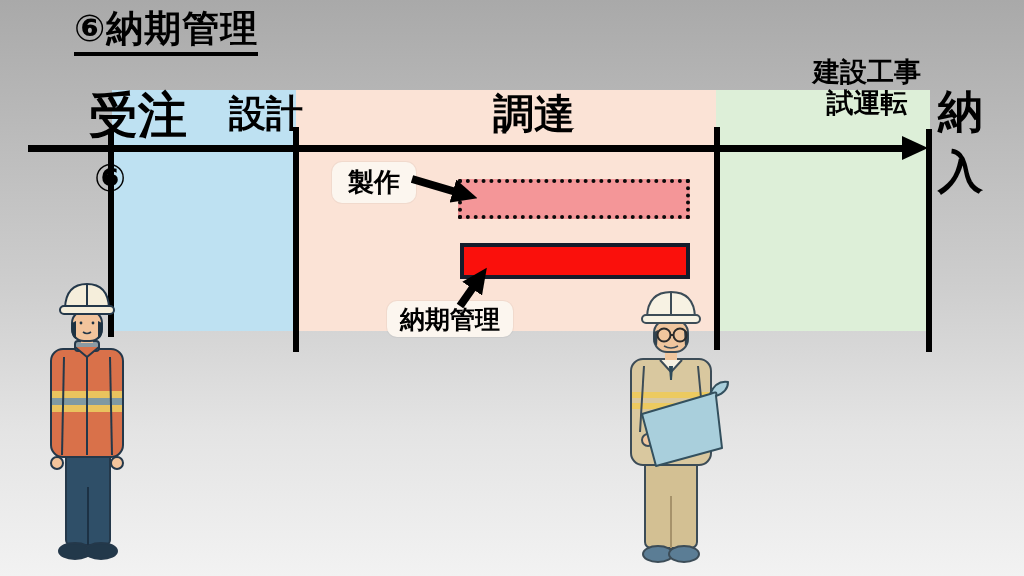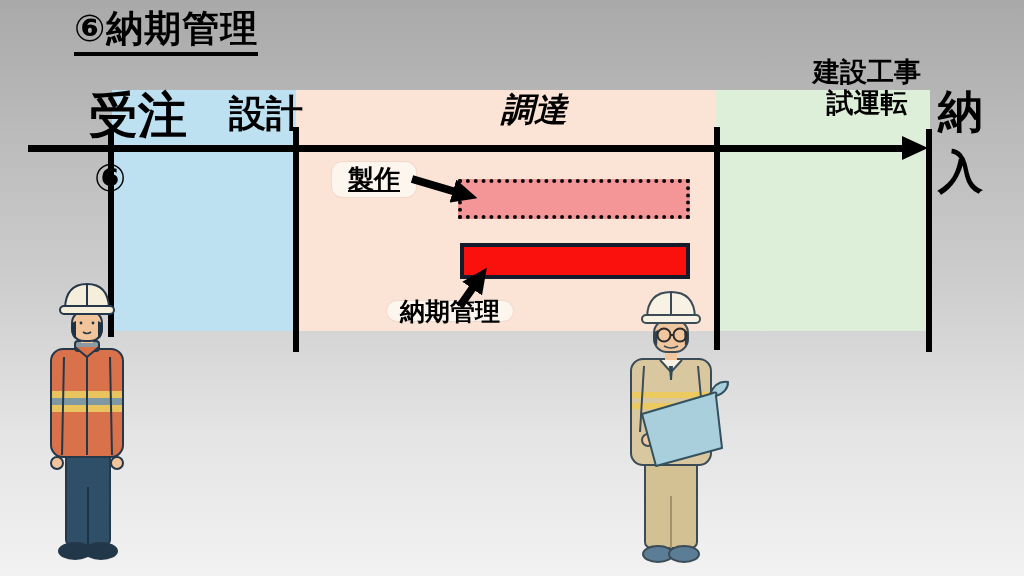--- a/index.html
+++ b/index.html
@@ -14,21 +14,21 @@
   .title{left:30px;top:8px;font-size:37px;letter-spacing:1px;
          border-bottom:4px solid #000;padding-bottom:1px;line-height:1.15;}
   
   .phase-box{top:90px;height:241px;}
   .box-design{left:112px;width:184px;background:#bee1f2;}
   .box-procurement{left:296px;width:420px;background:#fbe3d6;}
   .box-construction{left:716px;width:214px;background:#ddefd8;}
   
   .phase-label{text-align:center;line-height:1.15;white-space:pre-line;}
   .lbl-design{left:112px;width:220px;top:93px;font-size:37px;}
-  .lbl-procurement{left:296px;width:388px;top:91px;font-size:33px;font-style:italic;}
+  .lbl-procurement{left:296px;width:388px;top:91px;font-size:41px;}
   .lbl-construction{left:716px;width:214px;top:57px;font-size:27px;}
   
   .lbl-start{left:45px;top:83px;font-size:49px;text-align:center;}
   .lbl-end{left:894px;top:82px;font-size:45px;}
   .circled-step{left:50px;top:156px;font-size:38px;}
   
   .tl-line{left:28px;top:145px;width:878px;height:7px;background:#000;}
   .tl-arrowhead{left:902px;top:136px;width:0;height:0;
     border-left:26px solid #000;border-top:12px solid transparent;border-bottom:12px solid transparent;}
   .vline{width:6px;background:#000;}
@@ -36,22 +36,22 @@
   .v2{left:293px;top:127px;height:225px;}
   .v3{left:714px;top:127px;height:223px;}
   .v4{left:926px;top:129px;height:223px;}
   
   .bar{box-sizing:border-box;}
   .bar-production{left:458px;top:179px;width:232px;height:40px;background:#f49698;border:4px dotted #0a0a0a;}
   .bar-delivery{left:460px;top:243px;width:230px;height:36px;background:#fa100c;border:4px solid #141c2b;}
   
   .callout{background:#fcf6ef;border-radius:10px;display:flex;align-items:center;justify-content:center;
            font-weight:bold;color:#000;box-shadow:0 0 0 1px rgba(0,0,0,0.04);}
-  .co-production{left:332px;top:162px;width:84px;height:35px;font-size:26px;text-decoration:underline;}
-  .co-delivery{left:387px;top:301px;width:126px;height:20px;font-size:25px;}
+  .co-production{left:332px;top:162px;width:84px;height:41px;font-size:26px;}
+  .co-delivery{left:387px;top:301px;width:126px;height:36px;font-size:25px;}
   
   .arrows{left:0;top:0;width:1024px;height:576px;pointer-events:none;}
   
   .worker-left{left:33px;top:277px;width:108px;height:293px;}
   .worker-right{left:598px;top:282px;width:150px;height:292px;}
   
   .actor-left{left:118px;top:501px;font-size:34px;letter-spacing:1px;}
   .actor-right{left:706px;top:499px;font-size:34px;letter-spacing:1px;}
 </style>
 </head>

